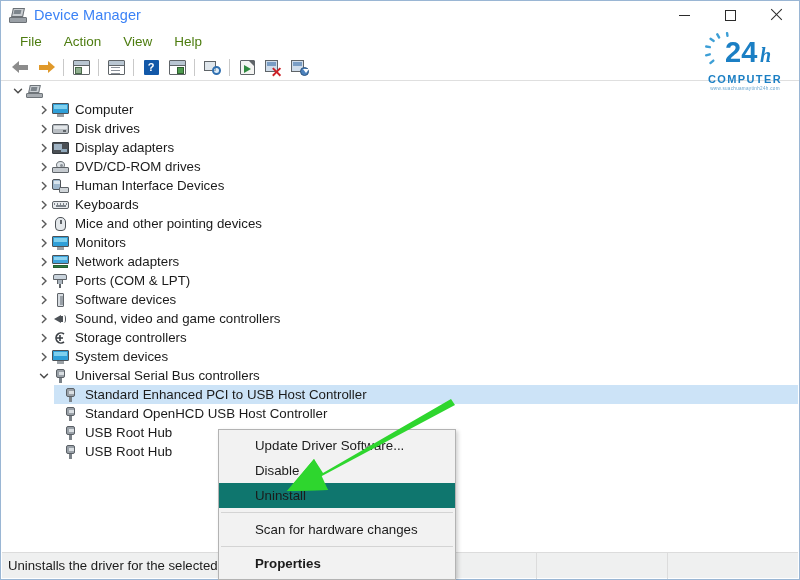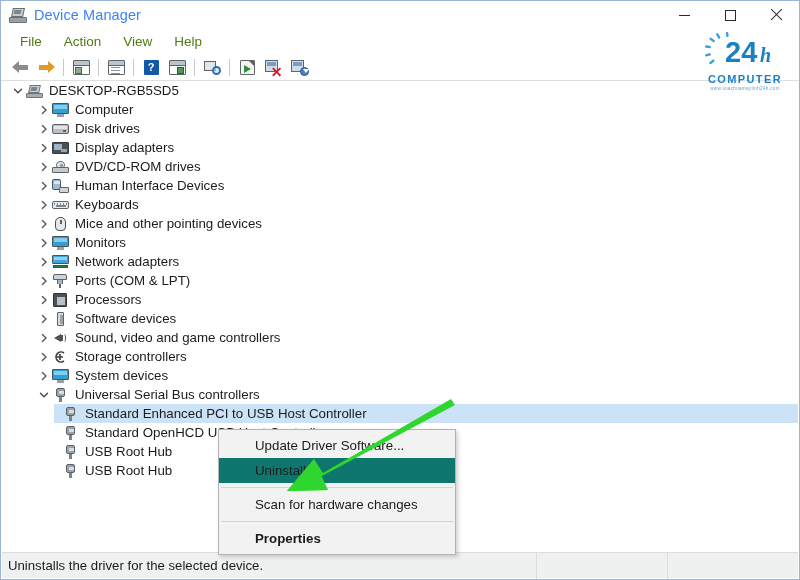--- a/index.html
+++ b/index.html
@@ -492,21 +492,20 @@
             <path d="M1.5 3.2 L5 6.8 L8.5 3.2" stroke="#4a4a4a" stroke-width="1.4" fill="none" stroke-linecap="round"></path>
           </svg>
       </div>
       <div class="ticon">
         <div class="ic-pc">
             <div class="base"></div>
             <div class="bd"></div>
             <div class="sc"></div>
           </div>
       </div>
-      <div class="tlabel">DESKTOP-RGB5SD5</div>
     </div>
 
     <div class="tnode lvl1">
       <div class="chev">
         <svg width="10" height="10" viewBox="0 0 10 10">
             <path d="M3.4 1.5 L7 5 L3.4 8.5" stroke="#5a5a5a" stroke-width="1.4" fill="none" stroke-linecap="round"></path>
           </svg>
       </div>
       <div class="ticon">
         <div class="ic-monitor">
@@ -635,31 +634,20 @@
         <div class="ic-port">
             <div class="head"></div>
             <div class="neck"></div>
             <div class="pin"></div>
           </div>
       </div>
       <div class="tlabel">Ports (COM &amp; LPT)</div>
     </div>
 
 
-    <div class="tnode lvl1">
-      <div class="chev">
-        <svg width="10" height="10" viewBox="0 0 10 10">
-            <path d="M3.4 1.5 L7 5 L3.4 8.5" stroke="#5a5a5a" stroke-width="1.4" fill="none" stroke-linecap="round"></path>
-          </svg>
-      </div>
-      <div class="ticon">
-          <div class="ic-cpu"></div>
-        </div>
-      <div class="tlabel">Processors</div>
-    </div>
 
     <div class="tnode lvl1">
       <div class="chev">
         <svg width="10" height="10" viewBox="0 0 10 10">
             <path d="M3.4 1.5 L7 5 L3.4 8.5" stroke="#5a5a5a" stroke-width="1.4" fill="none" stroke-linecap="round"></path>
           </svg>
       </div>
       <div class="ticon">
           <div class="ic-soft"></div>
         </div>
@@ -765,20 +753,21 @@
             <div class="st"></div>
           </div>
       </div>
       <div class="tlabel">USB Root Hub</div>
     </div>
 
   </div>
 
   <div class="ctxmenu">
     <div class="ctx-item">Update Driver Software...</div>
+    <div class="ctx-item">Disable</div>
     <div class="ctx-item hl">Uninstall</div>
     <div class="ctx-sep"></div>
     <div class="ctx-item">Scan for hardware changes</div>
     <div class="ctx-sep"></div>
     <div class="ctx-item bold">Properties</div>
   </div>
 
   <div class="arrow-ov">
     <svg width="210" height="105" viewBox="0 0 210 105">
       <g>

